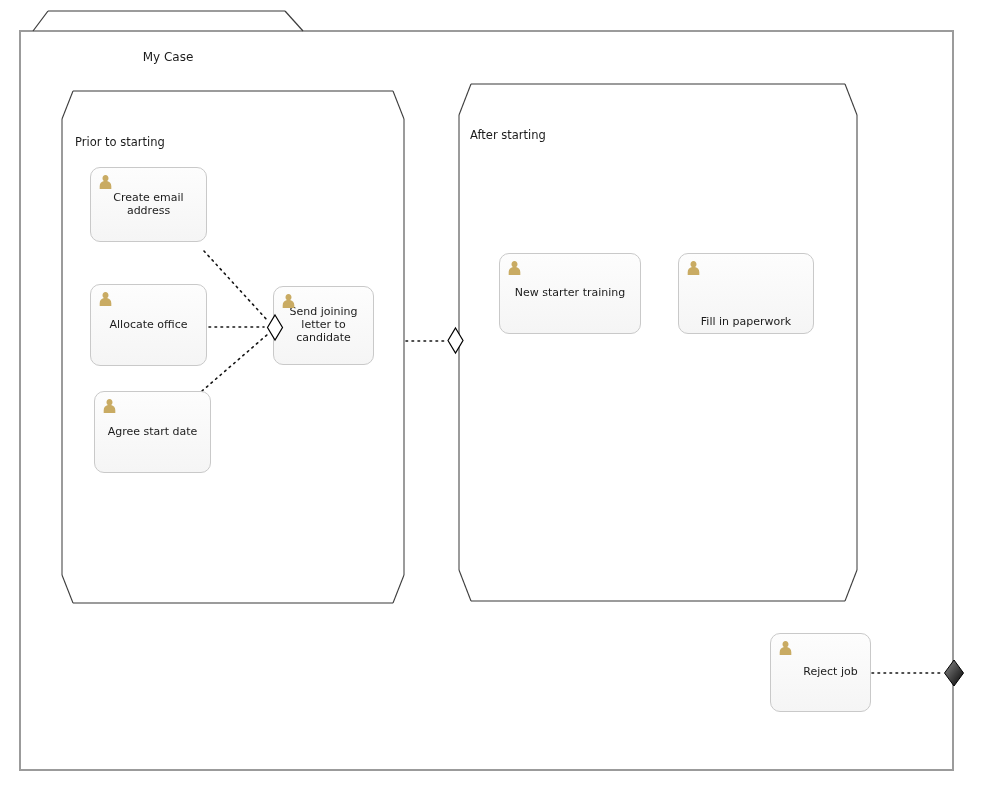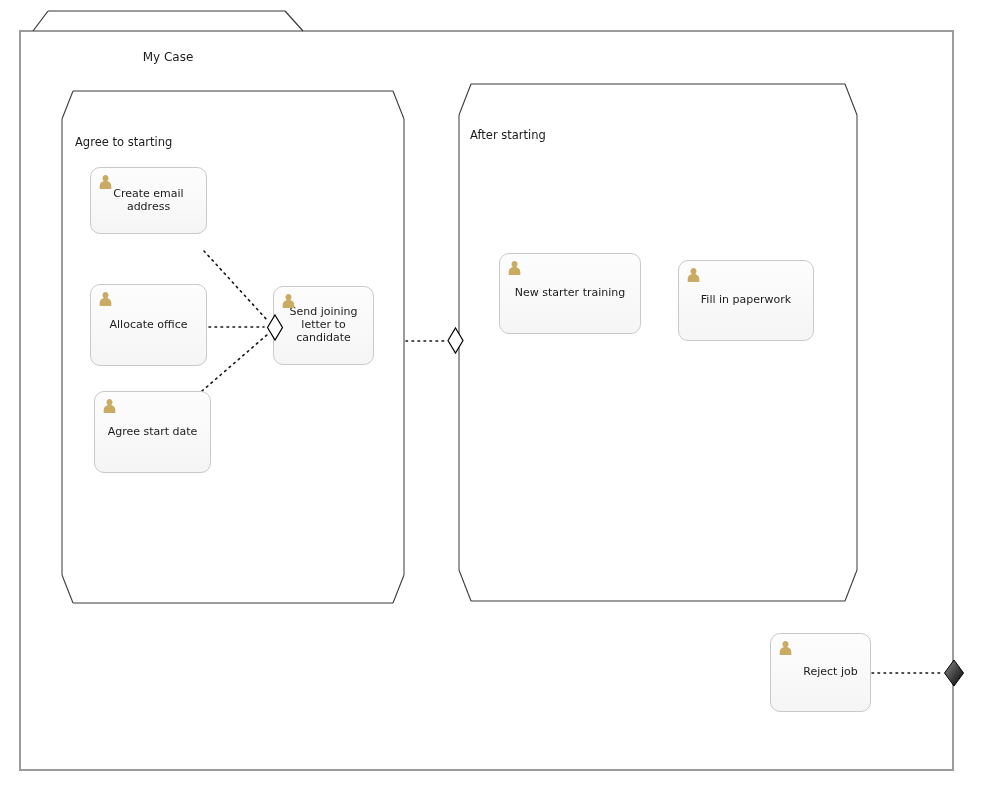--- a/index.html
+++ b/index.html
@@ -20,26 +20,26 @@
   .task {
     position:absolute; box-sizing:border-box;
     background:linear-gradient(180deg,#fdfdfd 0%,#f5f5f5 100%);
     border:1px solid #c9c9c9; border-radius:10px;
     display:flex; align-items:center; justify-content:center;
     text-align:center; font-size:11px; line-height:1.18;
     padding:4px 8px;
   }
   .task .person { position:absolute; top:6px; left:7px; }
 
-  #t-create    { left:90px;  top:167px; width:117px; height:67px;justify-content:center; }
+  #t-create    { left:90px;  top:167px; width:117px; height:75px;justify-content:center; }
   #t-allocate  { left:90px;  top:284px; width:117px; height:82px;align-items:center; }
   #t-agree     { left:94px;  top:391px; width:117px; height:82px; }
   #t-send      { left:273px; top:286px; width:101px; height:79px; }
   #t-newstart  { left:499px; top:253px; width:142px; height:81px; }
-  #t-paperwork { left:678px; top:260px; width:136px; height:81px; }
+  #t-paperwork { left:678px; top:253px; width:136px; height:81px;align-items:flex-end; }
   #t-reject    { left:770px; top:633px; width:101px; height:79px;padding-left:28px; }
 </style>
 </head>
 <body>
 
 <div class="canvas">
 
   <svg class="layer" width="990" height="795">
     <defs>
       <symbol id="person-sym" viewBox="0 0 16 16">
@@ -80,21 +80,21 @@
     <g stroke="#141414" stroke-width="1.6" stroke-linecap="round" stroke-dasharray="1.6 4.4" fill="none">
       <line x1="204" y1="251" x2="268" y2="321"></line>
       <line x1="209" y1="327" x2="264" y2="327"></line>
       <line x1="202" y1="391" x2="268" y2="334"></line>
       <line x1="406" y1="341" x2="446" y2="341"></line>
       <line x1="872" y1="673" x2="941" y2="673"></line>
     </g>
   </svg>
 
   <div class="label" id="lbl-case">My Case</div>
-  <div class="label" id="lbl-prior">Agree to starting</div>
+  <div class="label" id="lbl-prior">Prior to starting</div>
   <div class="label" id="lbl-after">After starting</div>
 
   <div class="task" id="t-create">
     <svg class="person" width="15" height="16" viewBox="0 0 16 16">
         <use href="#person-sym"></use>
       </svg>
     <span class="task-label">Create email address</span>
   </div>
 
   <div class="task" id="t-allocate">

